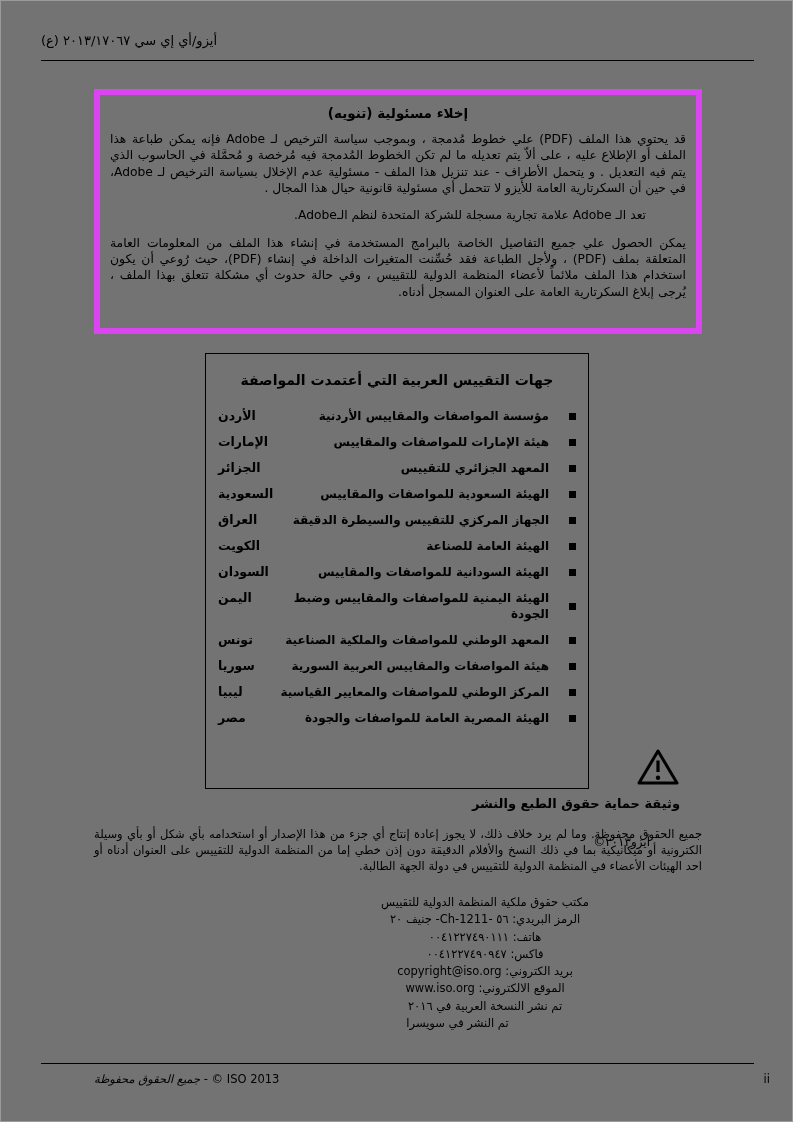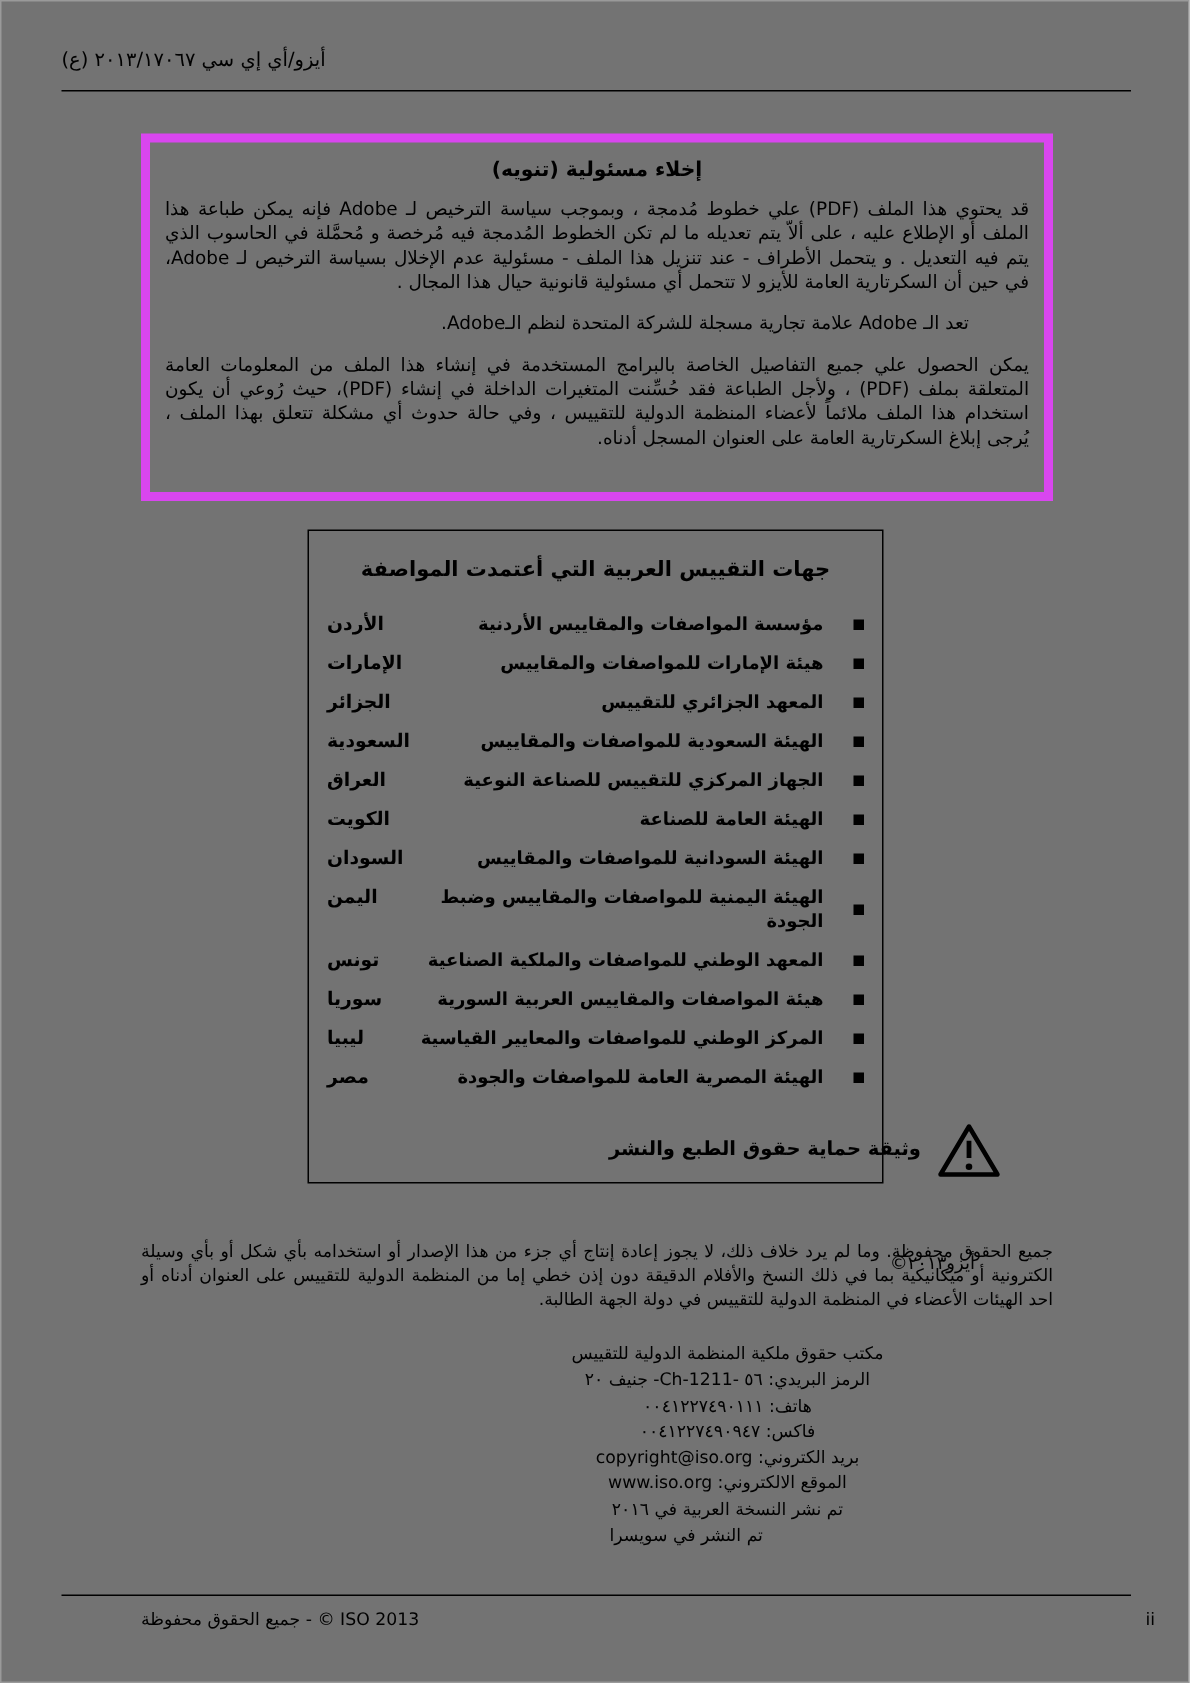--- a/index.html
+++ b/index.html
@@ -51,42 +51,42 @@
   .row{
     display:flex;justify-content:space-between;align-items:flex-start;
     margin-bottom:10px;
   }
   .org{display:flex;align-items:center;font-weight:bold;font-size:12px;line-height:16px;gap:12px;}
   .bullet{width:7px;height:7px;background:#000;display:inline-block;margin-left:8px;flex:none;}
   .country{font-weight:bold;font-size:12.5px;line-height:16px;}
 
   
   .cr-head{
-    position:absolute;top:747px;right:124px;
-    display:flex;align-items:center;direction:rtl;gap:10px;
+    position:absolute;top:747px;right:112px;
+    display:flex;align-items:flex-start;direction:rtl;gap:10px;flex-direction:column;
   }
   .cr-title{font-weight:bold;font-size:13px;padding-bottom:2px;white-space:nowrap;}
   .cr-year{position:absolute;top:834px;right:142px;font-size:12px;}
 
   .cr-body{
     position:absolute;top:826px;left:93px;width:608px;
     font-size:11.5px;line-height:1.38;text-align:justify;margin:0;
   }
 
   .contact{
     position:absolute;top:893px;right:203px;
     font-size:11.5px;line-height:1.5;text-align:center;
   }
   .contact .shift{padding-right:55px;}
 
   .foot-left{
     position:absolute;top:1071px;left:93px;
     direction:ltr;font-size:11.5px;white-space:nowrap;
   }
-  .foot-left .ar-italic{}
+  .foot-left .ar-italic{font-style:italic;}
   .foot-page{position:absolute;top:1071px;right:22px;font-size:11.5px;}
 </style>
 </head>
 <body>
 
 <div class="page">
 
   <div class="hdr">أيزو/أي إي سي ٢٠١٣/١٧٠٦٧ (ع)</div>
   <div class="rule top"></div>
 
@@ -124,21 +124,21 @@
     <div class="row">
       <div class="org">
           <span class="bullet"></span>
           <span>الهيئة السعودية للمواصفات والمقاييس</span>
         </div>
       <div class="country">السعودية</div>
     </div>
     <div class="row">
       <div class="org">
           <span class="bullet"></span>
-          <span>الجهاز المركزي للتقييس للصناعة النوعية</span>
+          <span>الجهاز المركزي للتقييس والسيطرة الدقيقة</span>
         </div>
       <div class="country">العراق</div>
     </div>
     <div class="row">
       <div class="org">
           <span class="bullet"></span>
           <span>الهيئة العامة للصناعة</span>
         </div>
       <div class="country">الكويت</div>
     </div>

